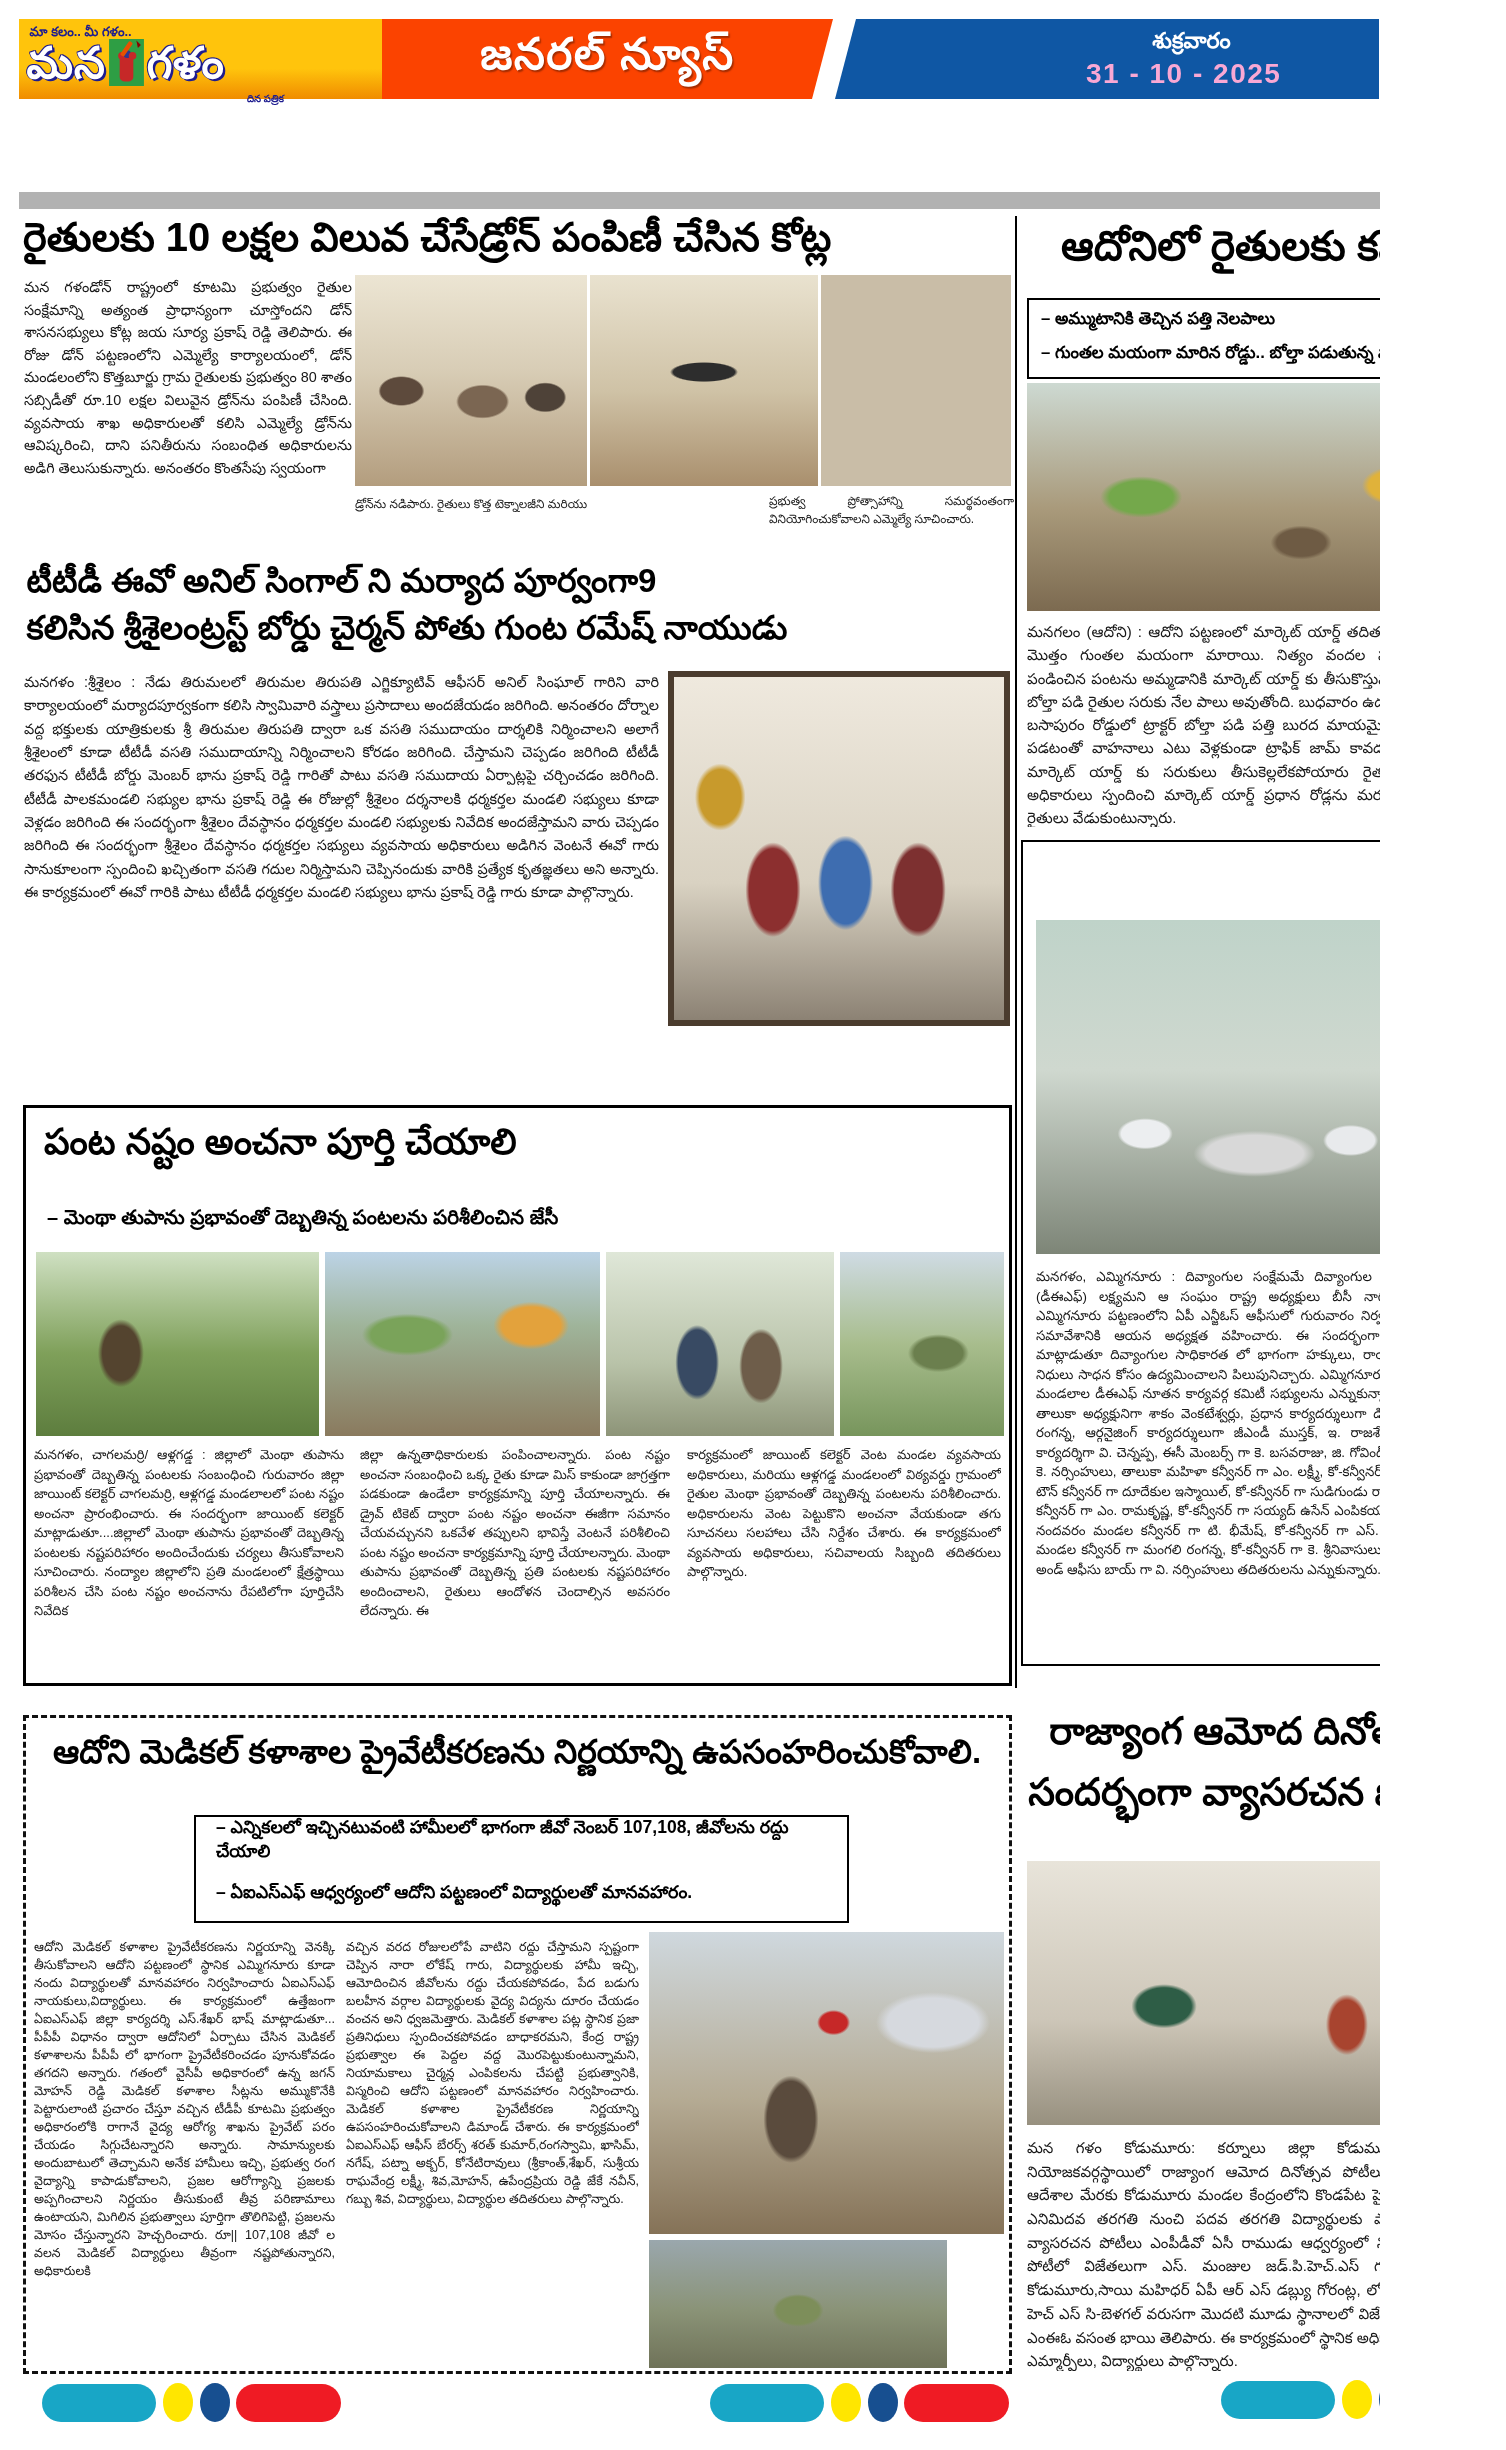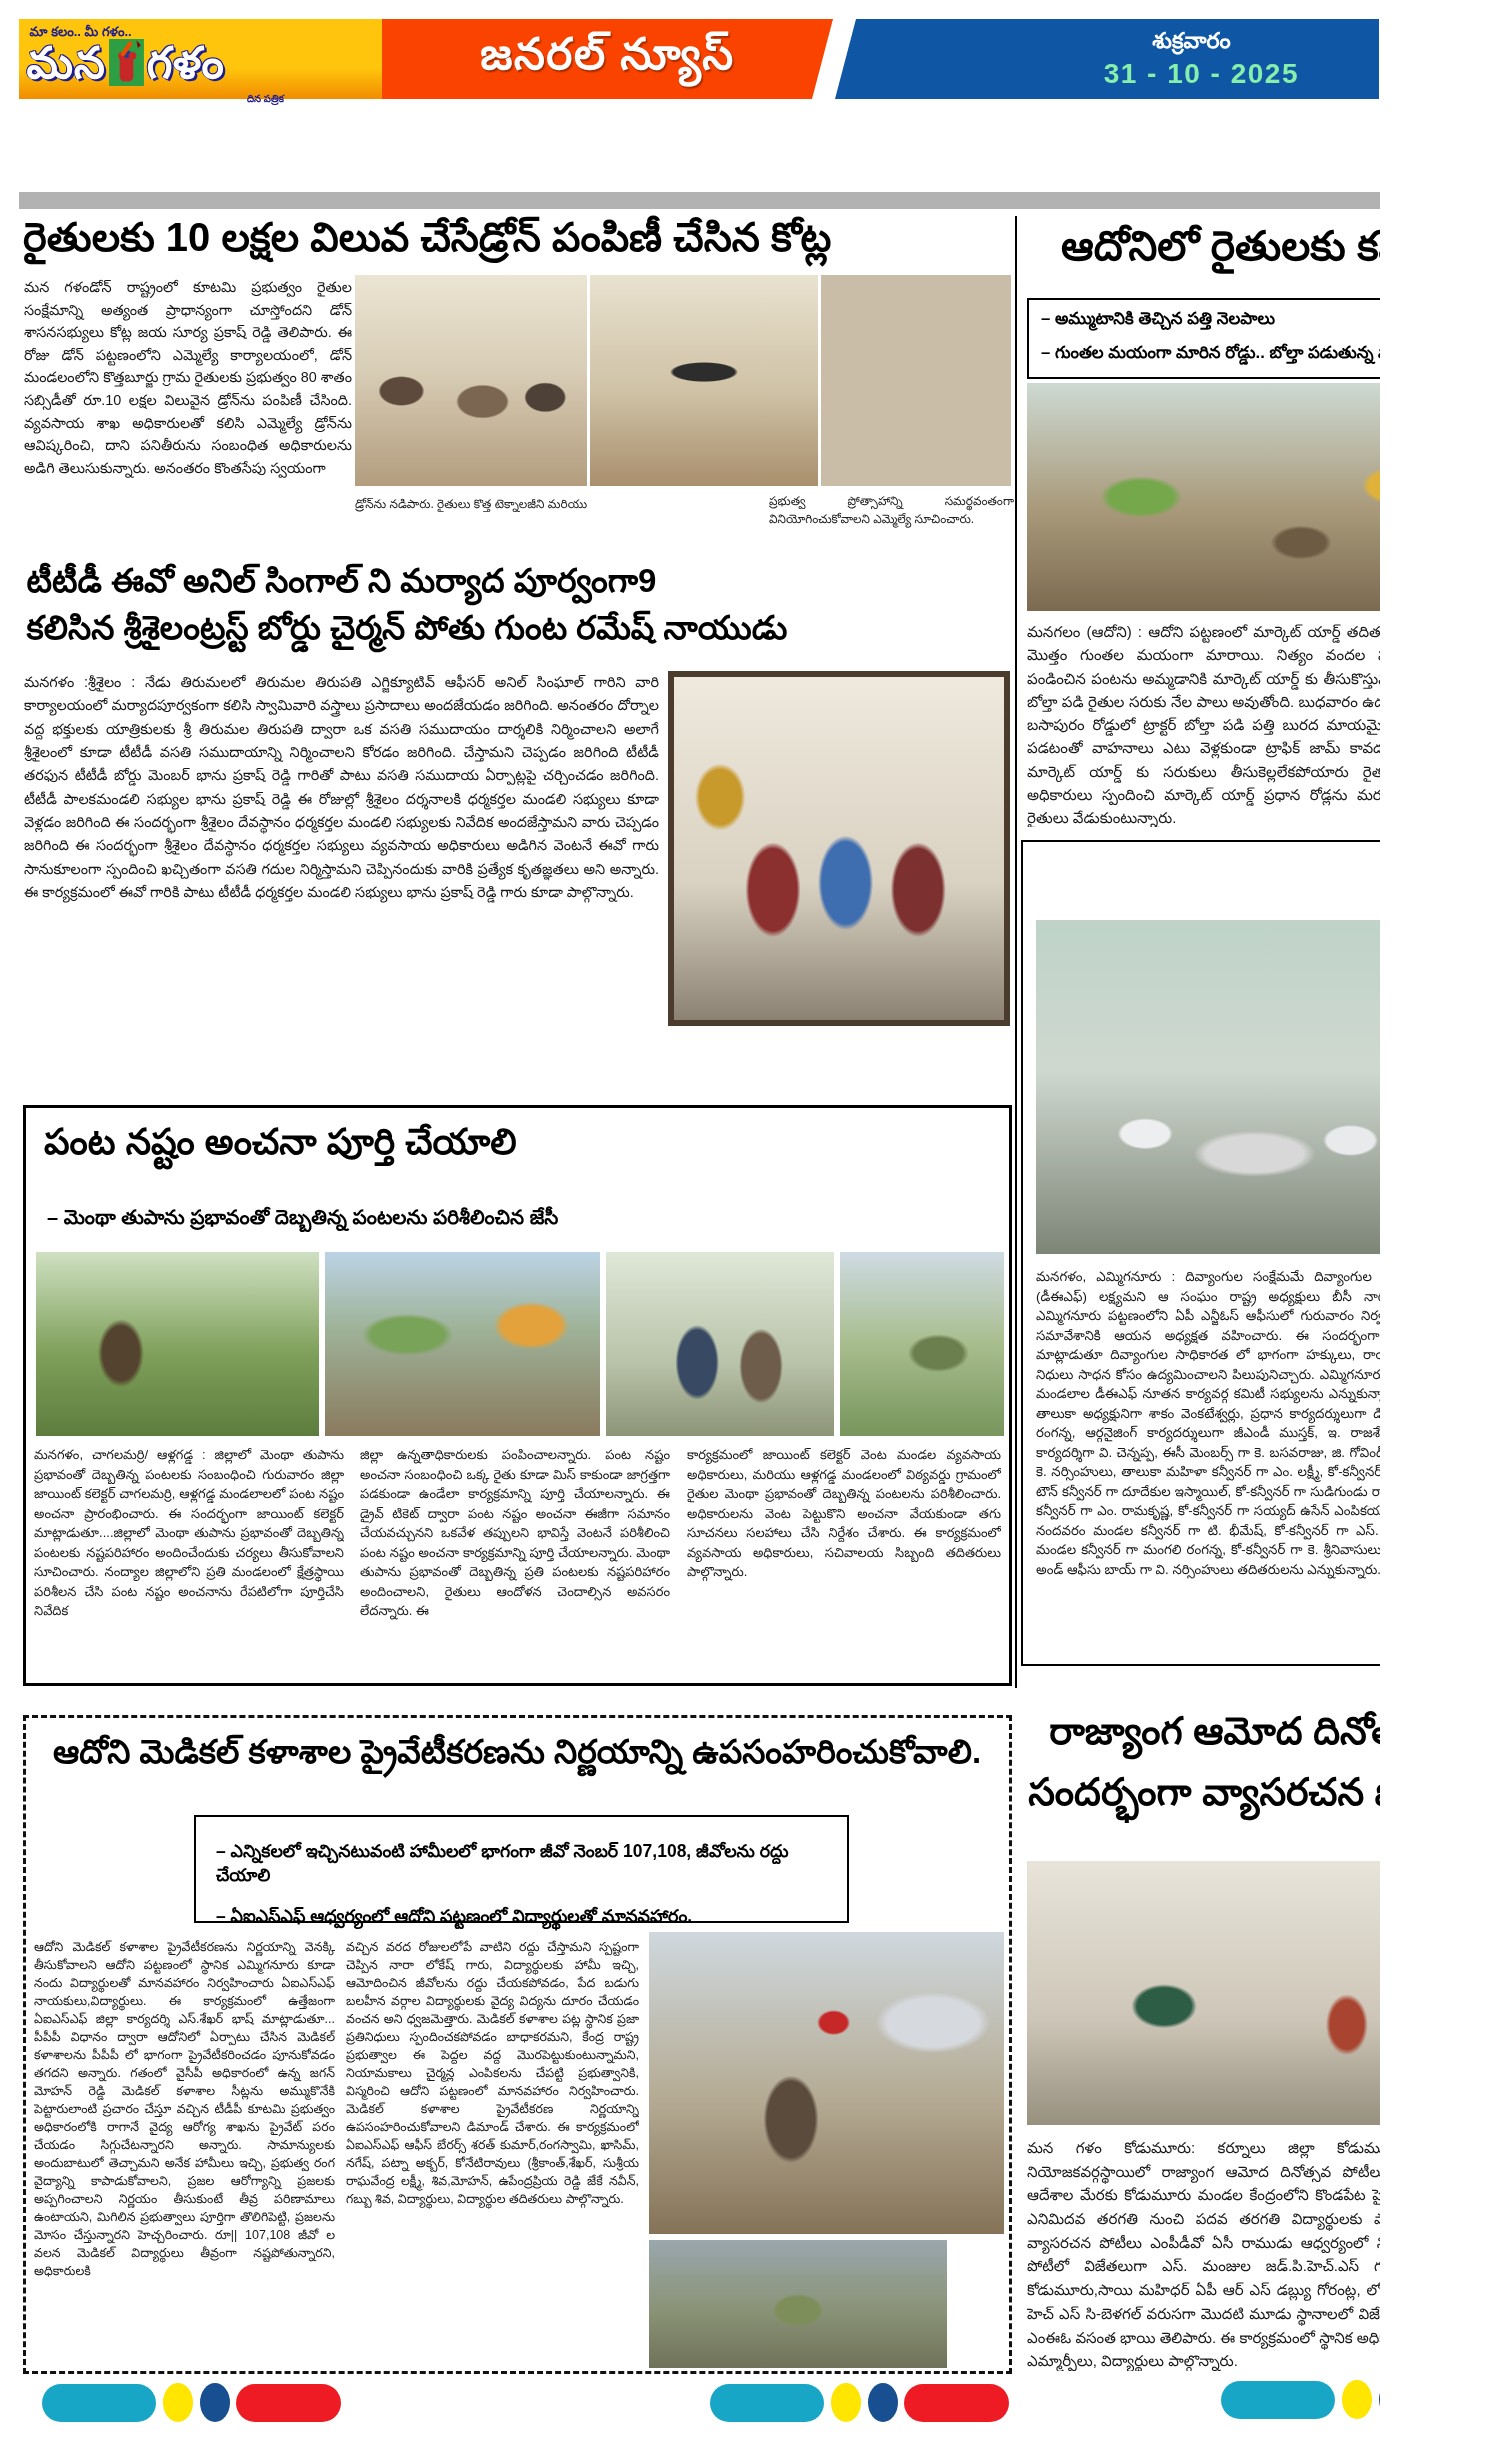--- a/index.html
+++ b/index.html
@@ -21,22 +21,22 @@
   .mh-sub{left:228px;top:74px;font-size:10px;font-weight:bold;color:#1d1c8f}
   .fist{display:inline-block;vertical-align:middle;margin:0 3px}
   .mh-red{left:382px;top:19px;width:451px;height:80px;background:#fb4300;
     clip-path:polygon(0 0,100% 0,calc(100% - 21px) 100%,0 100%);
     display:flex;align-items:center;justify-content:center}
   .mh-red-text{font-size:44px;font-weight:800;color:#fff;letter-spacing:1.5px;
     text-shadow:1.5px 1.5px 1.5px rgba(0,0,0,.35)}
   .mh-blue{left:835px;top:19px;width:544px;height:80px;background:#0f57a4;
     clip-path:polygon(21px 0,100% 0,100% 100%,0 100%)}
   .mh-day{left:258px;top:9px;width:197px;text-align:center;font-size:22px;font-weight:bold;color:#fff}
-  .mh-date{left:251px;top:39px;width:213px;text-align:right;font-size:28px;font-weight:800;
-    letter-spacing:1.5px;color:#86efac}
+  .mh-date{left:251px;top:39px;width:213px;text-align:left;font-size:28px;font-weight:800;
+    letter-spacing:1.5px;color:#f9a8d4}
   .mh-stripe{left:1404px;top:27px;width:11.4px;height:64px;background:#ffd900;transform:skewX(-18deg)}
   .mh-page{left:1417px;top:3px;font-size:90px;font-weight:800;color:#0b63c9;line-height:1}
 
   .gray-bar{left:19px;top:192px;width:1469px;height:16.7px;background:#b2b2b2}
 
   
   .hl{font-weight:800;color:#000;line-height:1.18;letter-spacing:0}
   .body-txt{color:#161616}
   .cap{font-size:12px;color:#222}
 
@@ -169,21 +169,21 @@
   <div class="abs ph ph-field" style="left:36px;top:1252px;width:283px;height:184px"></div>
   <div class="abs ph ph-road" style="left:325px;top:1252px;width:275px;height:184px"></div>
   <div class="abs ph ph-men" style="left:606px;top:1252px;width:228px;height:184px"></div>
   <div class="abs ph ph-field2" style="left:840px;top:1252px;width:164px;height:184px"></div>
   <div class="abs body-txt just clip" style="left:34px;top:1445px;width:310px;height:228px;font-size:13px;line-height:1.5">మనగళం, చాగలమర్రి/ ఆళ్లగడ్డ : జిల్లాలో మెంథా తుపాను ప్రభావంతో దెబ్బతిన్న పంటలకు సంబంధించి గురువారం జిల్లా జాయింట్ కలెక్టర్ చాగలమర్రి, ఆళ్లగడ్డ మండలాలలో పంట నష్టం అంచనా ప్రారంభించారు. ఈ సందర్భంగా జాయింట్ కలెక్టర్ మాట్లాడుతూ....జిల్లాలో మెంథా తుపాను ప్రభావంతో దెబ్బతిన్న పంటలకు నష్టపరిహారం అందించేందుకు చర్యలు తీసుకోవాలని సూచించారు. నంద్యాల జిల్లాలోని ప్రతి మండలంలో క్షేత్రస్థాయి పరిశీలన చేసి పంట నష్టం అంచనాను రేపటిలోగా పూర్తిచేసి నివేదిక</div>
   <div class="abs body-txt just clip" style="left:360px;top:1445px;width:310px;height:228px;font-size:13px;line-height:1.5">జిల్లా ఉన్నతాధికారులకు పంపించాలన్నారు. పంట నష్టం అంచనా సంబంధించి ఒక్క రైతు కూడా మిస్ కాకుండా జాగ్రత్తగా పడకుండా ఉండేలా కార్యక్రమాన్ని పూర్తి చేయాలన్నారు. ఈ డ్రైవ్ టికెట్ ద్వారా పంట నష్టం అంచనా ఈజీగా సమానం చేయవచ్చునని ఒకవేళ తప్పులని భావిస్తే వెంటనే పరిశీలించి పంట నష్టం అంచనా కార్యక్రమాన్ని పూర్తి చేయాలన్నారు. మెంథా తుపాను ప్రభావంతో దెబ్బతిన్న ప్రతి పంటలకు నష్టపరిహారం అందించాలని, రైతులు ఆందోళన చెందాల్సిన అవసరం లేదన్నారు. ఈ</div>
   <div class="abs body-txt just clip" style="left:687px;top:1445px;width:314px;height:228px;font-size:13px;line-height:1.5">కార్యక్రమంలో జాయింట్ కలెక్టర్ వెంట మండల వ్యవసాయ అధికారులు, మరియు ఆళ్లగడ్డ మండలంలో విఠ్యవర్డు గ్రామంలో రైతుల మెంథా ప్రభావంతో దెబ్బతిన్న పంటలను పరిశీలించారు. అధికారులను వెంట పెట్టుకొని అంచనా వేయకుండా తగు సూచనలు సలహాలు చేసి నిర్దేశం చేశారు. ఈ కార్యక్రమంలో వ్యవసాయ అధికారులు, సచివాలయ సిబ్బంది తదితరులు పాల్గొన్నారు.</div>
 
   <div class="abs dash-box" style="left:23px;top:1715px;width:989px;height:659px"></div>
   <div class="abs hl" style="left:34px;top:1733px;width:966px;font-size:33px;text-align:center">ఆదోని మెడికల్ కళాశాల ప్రైవేటీకరణను నిర్ణయాన్ని ఉపసంహరించుకోవాలి.</div>
-  <div class="abs solid-box" style="left:194px;top:1815px;width:655px;height:108px;padding:24px 20px">
+  <div class="abs solid-box" style="left:194px;top:1815px;width:655px;height:108px;padding:0 20px">
     <div class="bullet" style="font-size:17.5px;margin-bottom:16.7px">–  ఎన్నికలలో ఇచ్చినటువంటి హామీలలో భాగంగా జీవో నెంబర్ 107,108, జీవోలను రద్దు చేయాలి</div>
     <div class="bullet" style="font-size:17.5px">–  ఏఐఎస్ఎఫ్ ఆధ్వర్యంలో ఆదోని పట్టణంలో విద్యార్థులతో మానవహారం.</div>
   </div>
   <div class="abs body-txt just clip" style="left:34px;top:1938px;width:301px;height:422px;font-size:12.5px;line-height:1.44">ఆదోని మెడికల్ కళాశాల ప్రైవేటీకరణను నిర్ణయాన్ని వెనక్కి తీసుకోవాలని ఆదోని పట్టణంలో స్థానిక ఎమ్మిగనూరు కూడా నందు విద్యార్థులతో మానవహారం నిర్వహించారు ఏఐఎస్ఎఫ్ నాయకులు,విద్యార్థులు. ఈ కార్యక్రమంలో ఉత్తేజంగా ఏఐఎస్ఎఫ్ జిల్లా కార్యదర్శి ఎస్.శేఖర్ భాష్ మాట్లాడుతూ... పీపీపీ విధానం ద్వారా ఆదోనిలో ఏర్పాటు చేసిన మెడికల్ కళాశాలను పీపీపీ లో భాగంగా ప్రైవేటీకరించడం పూనుకోవడం తగదని అన్నారు. గతంలో వైసీపీ అధికారంలో ఉన్న జగన్ మోహన్ రెడ్డి మెడికల్ కళాశాల సీట్లను అమ్ముకొనేకి పెట్టారులాంటి ప్రచారం చేస్తూ వచ్చిన టీడీపీ కూటమి ప్రభుత్వం అధికారంలోకి రాగానే వైద్య ఆరోగ్య శాఖను ప్రైవేట్ పరం చేయడం సిగ్గుచేటన్నారని అన్నారు. సామాన్యులకు అందుబాటులో తెచ్చామని అనేక హామీలు ఇచ్చి, ప్రభుత్వ రంగ వైద్యాన్ని కాపాడుకోవాలని, ప్రజల ఆరోగ్యాన్ని ప్రజలకు అప్పగించాలని నిర్ణయం తీసుకుంటే తీవ్ర పరిణామాలు ఉంటాయని, మిగిలిన ప్రభుత్వాలు పూర్తిగా తొలిగిపెట్టి, ప్రజలను మోసం చేస్తున్నారని హెచ్చరించారు. రూ|| 107,108 జీవో ల వలన మెడికల్ విద్యార్థులు తీవ్రంగా నష్టపోతున్నారని, అధికారులకి</div>
   <div class="abs body-txt just clip" style="left:346px;top:1938px;width:293px;height:422px;font-size:12.5px;line-height:1.44">వచ్చిన వరద రోజులలోపే వాటిని రద్దు చేస్తామని స్పష్టంగా చెప్పిన నారా లోకేష్ గారు, విద్యార్థులకు హామీ ఇచ్చి, ఆమోదించిన జీవోలను రద్దు చేయకపోవడం, పేద బడుగు బలహీన వర్గాల విద్యార్థులకు వైద్య విద్యను దూరం చేయడం వంచన అని ధ్వజమెత్తారు. మెడికల్ కళాశాల పట్ల స్థానిక ప్రజా ప్రతినిధులు స్పందించకపోవడం బాధాకరమని, కేంద్ర రాష్ట్ర ప్రభుత్వాల ఈ పెద్దల వద్ద మొరపెట్టుకుంటున్నామని, నియామకాలు చైర్మన్ల ఎంపికలను చేపట్టి ప్రభుత్వానికి, విస్మరించి ఆదోని పట్టణంలో మానవహారం నిర్వహించారు. మెడికల్ కళాశాల ప్రైవేటీకరణ నిర్ణయాన్ని ఉపసంహరించుకోవాలని డిమాండ్ చేశారు. ఈ కార్యక్రమంలో ఏఐఎస్ఎఫ్ ఆఫీస్ బేరర్స్ శరత్ కుమార్,రంగస్వామి, ఖాసిమ్, నగేష్, పట్నా అక్బర్, కోనేటిరావులు (శ్రీకాంత్,శేఖర్, సుశ్రీయ రాఘవేంద్ర లక్ష్మీ, శివ,మోహన్, ఉపేంద్రప్రియ రెడ్డి జేకే నవీన్, గబ్బు శివ, విద్యార్థులు, విద్యార్థుల తదితరులు పాల్గొన్నారు.</div>
   <div class="abs ph ph-rally" style="left:649px;top:1932px;width:355px;height:302px"></div>
   <div class="abs ph ph-aerial" style="left:649px;top:2240px;width:298px;height:128px"></div>
 
   <div class="abs hl" style="left:1027px;top:222px;width:457px;font-size:41px;text-align:center">ఆదోనిలో రైతులకు కష్టాల</div>
   <div class="abs solid-box" style="left:1027px;top:298px;width:457px;height:81px;padding:9px 12px">

